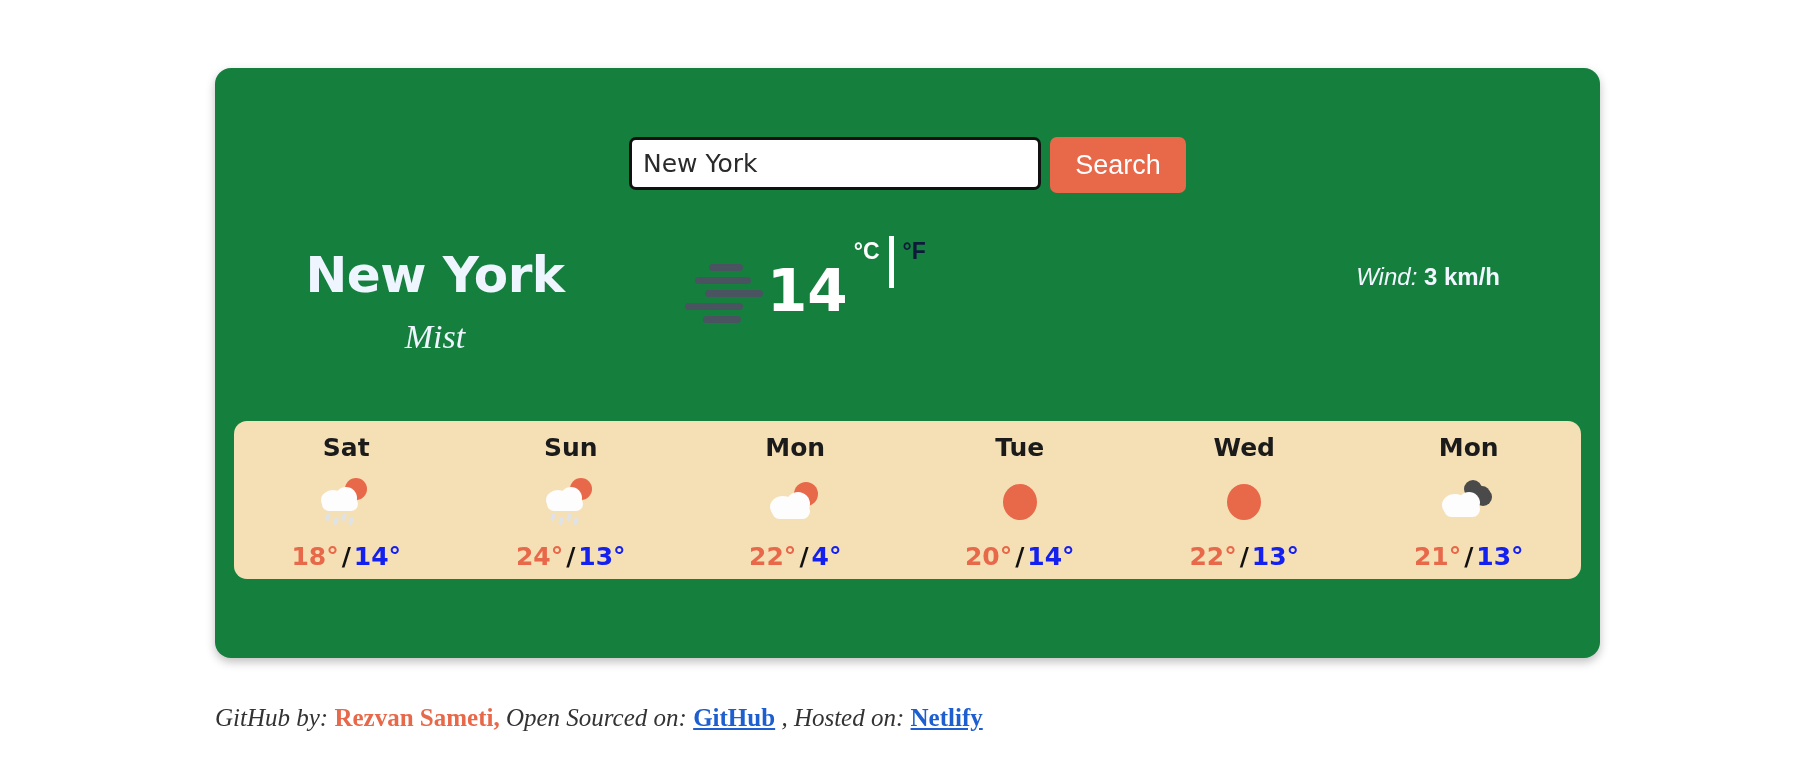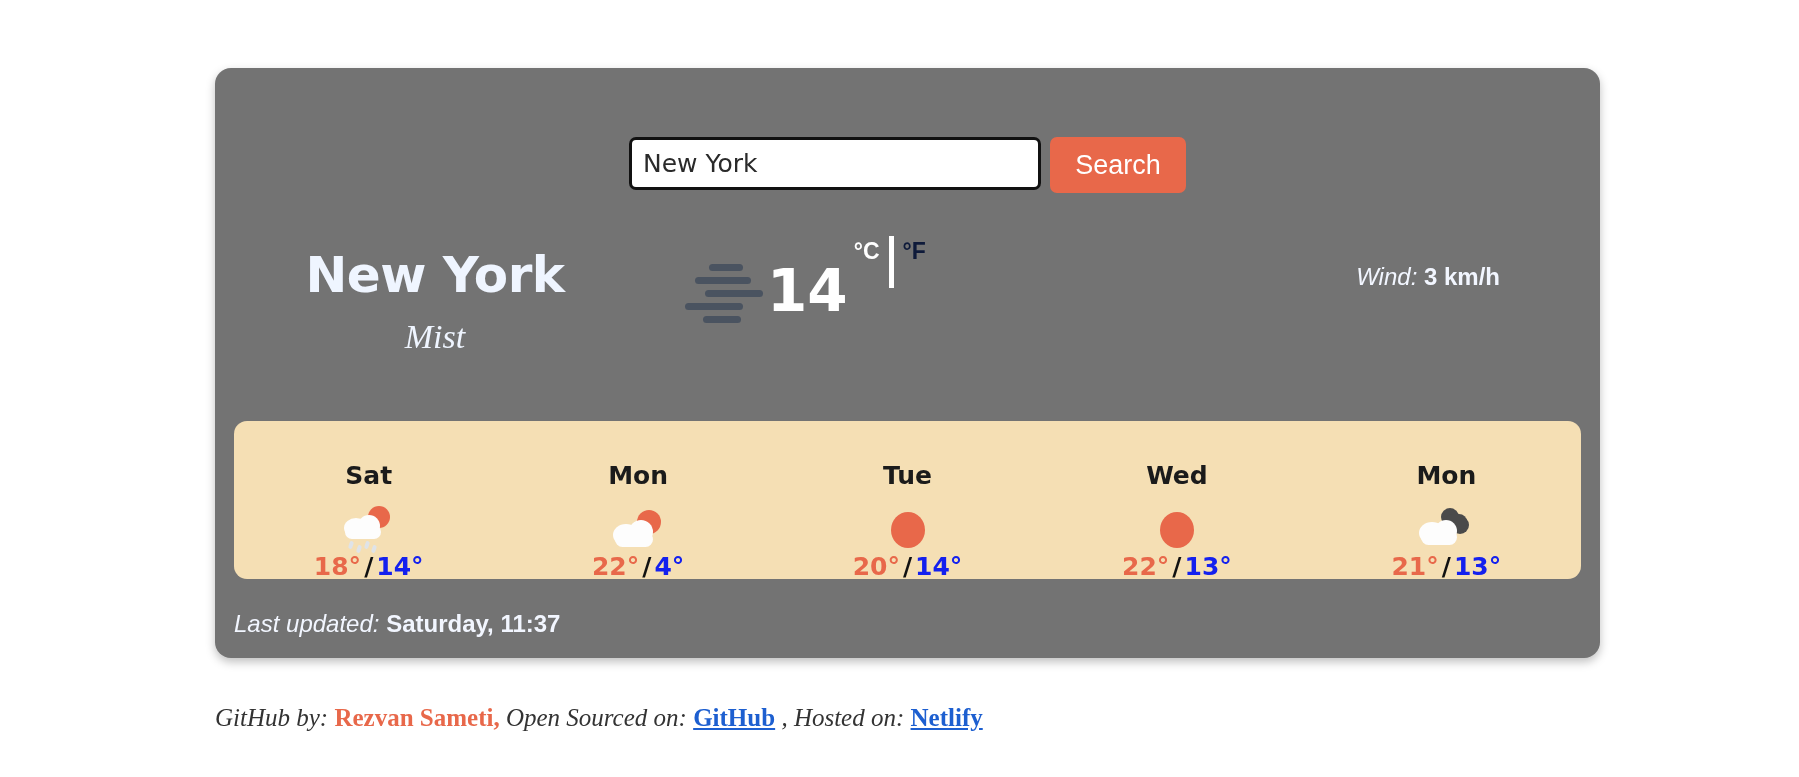--- a/index.html
+++ b/index.html
@@ -14,21 +14,21 @@
     width: 1799px; height: 777px;
     position: relative;
     background: #ffffff;
   }
 
   
   .card {
     position: absolute;
     left: 215px; top: 68px;
     width: 1385px; height: 590px;
-    background: #737373;
+    background: #15803d;
     border-radius: 16px;
     box-shadow: 0 4px 10px rgba(0,0,0,0.25);
   }
 
   
   .search-row {
     position: absolute;
     left: 0; top: 69px;
     width: 100%;
     display: flex;
@@ -171,21 +171,20 @@
     background: #f5dfb4;
     border-radius: 13px;
     display: flex;
   }
   .fc-day {
     flex: 1 1 0;
     display: flex;
     flex-direction: column;
     align-items: center;
     padding-top: 14px;
-    margin-top: 28px;
   }
   .fc-name {
     color: #1b1b1b;
     font-family: "DejaVu Sans", sans-serif;
     font-size: 25px;
     font-weight: bold;
     line-height: 1;
   }
   .fc-icon {
     width: 62px; height: 52px;
@@ -310,20 +309,34 @@
             <span class="i-cloud white" style="left:20px;top:11px;width:22px;height:22px;"></span>
             <span class="i-cloud white" style="left:7px;top:21px;width:36px;height:14px;border-radius:8px;"></span>
             <span class="i-drop" style="left:11px;top:37px;"></span>
             <span class="i-drop" style="left:19px;top:41px;"></span>
             <span class="i-drop" style="left:27px;top:37px;"></span>
             <span class="i-drop" style="left:34px;top:41px;"></span>
           </div>
           <div class="fc-temps"><span class="hi">18°</span><span class="sep">/</span><span class="lo">14°</span></div>
         </div>
         <div class="fc-day">
+          <div class="fc-name">Sun</div>
+          <div class="fc-icon">
+            <span class="i-sun" style="left:30px;top:2px;width:22px;height:22px;"></span>
+            <span class="i-cloud white" style="left:6px;top:14px;width:24px;height:20px;"></span>
+            <span class="i-cloud white" style="left:20px;top:11px;width:22px;height:22px;"></span>
+            <span class="i-cloud white" style="left:7px;top:21px;width:36px;height:14px;border-radius:8px;"></span>
+            <span class="i-drop" style="left:11px;top:37px;"></span>
+            <span class="i-drop" style="left:19px;top:41px;"></span>
+            <span class="i-drop" style="left:27px;top:37px;"></span>
+            <span class="i-drop" style="left:34px;top:41px;"></span>
+          </div>
+          <div class="fc-temps"><span class="hi">24°</span><span class="sep">/</span><span class="lo">13°</span></div>
+        </div>
+        <div class="fc-day">
           <div class="fc-name">Mon</div>
           <div class="fc-icon">
             <span class="i-sun" style="left:30px;top:6px;width:24px;height:24px;"></span>
             <span class="i-cloud white" style="left:6px;top:20px;width:26px;height:22px;"></span>
             <span class="i-cloud white" style="left:22px;top:16px;width:24px;height:24px;"></span>
             <span class="i-cloud white" style="left:8px;top:28px;width:38px;height:15px;border-radius:8px;"></span>
           </div>
           <div class="fc-temps"><span class="hi">22°</span><span class="sep">/</span><span class="lo">4°</span></div>
         </div>
         <div class="fc-day">
@@ -347,24 +360,20 @@
             <span class="i-cloud dark" style="left:36px;top:12px;width:18px;height:18px;"></span>
             <span class="i-cloud dark" style="left:30px;top:10px;width:22px;height:16px;border-radius:9px;"></span>
             <span class="i-cloud white" style="left:4px;top:18px;width:26px;height:22px;"></span>
             <span class="i-cloud white" style="left:20px;top:16px;width:22px;height:22px;"></span>
             <span class="i-cloud white" style="left:6px;top:26px;width:36px;height:15px;border-radius:8px;"></span>
           </div>
           <div class="fc-temps"><span class="hi">21°</span><span class="sep">/</span><span class="lo">13°</span></div>
         </div>
       </div>
 
-    <div class="last-updated">
-      <span class="lbl">Last updated:</span>
-      <span class="val">Saturday, 11:37</span>
-    </div>
 
   </div>
 
   <div class="credits">
     <span class="ital">GitHub by:</span>
     <span class="author">Rezvan Sameti,</span>
     <span class="ital">Open Sourced on:</span>
     <span class="link">GitHub</span>
     <span class="ital">, Hosted on:</span>
     <span class="link">Netlify</span>

